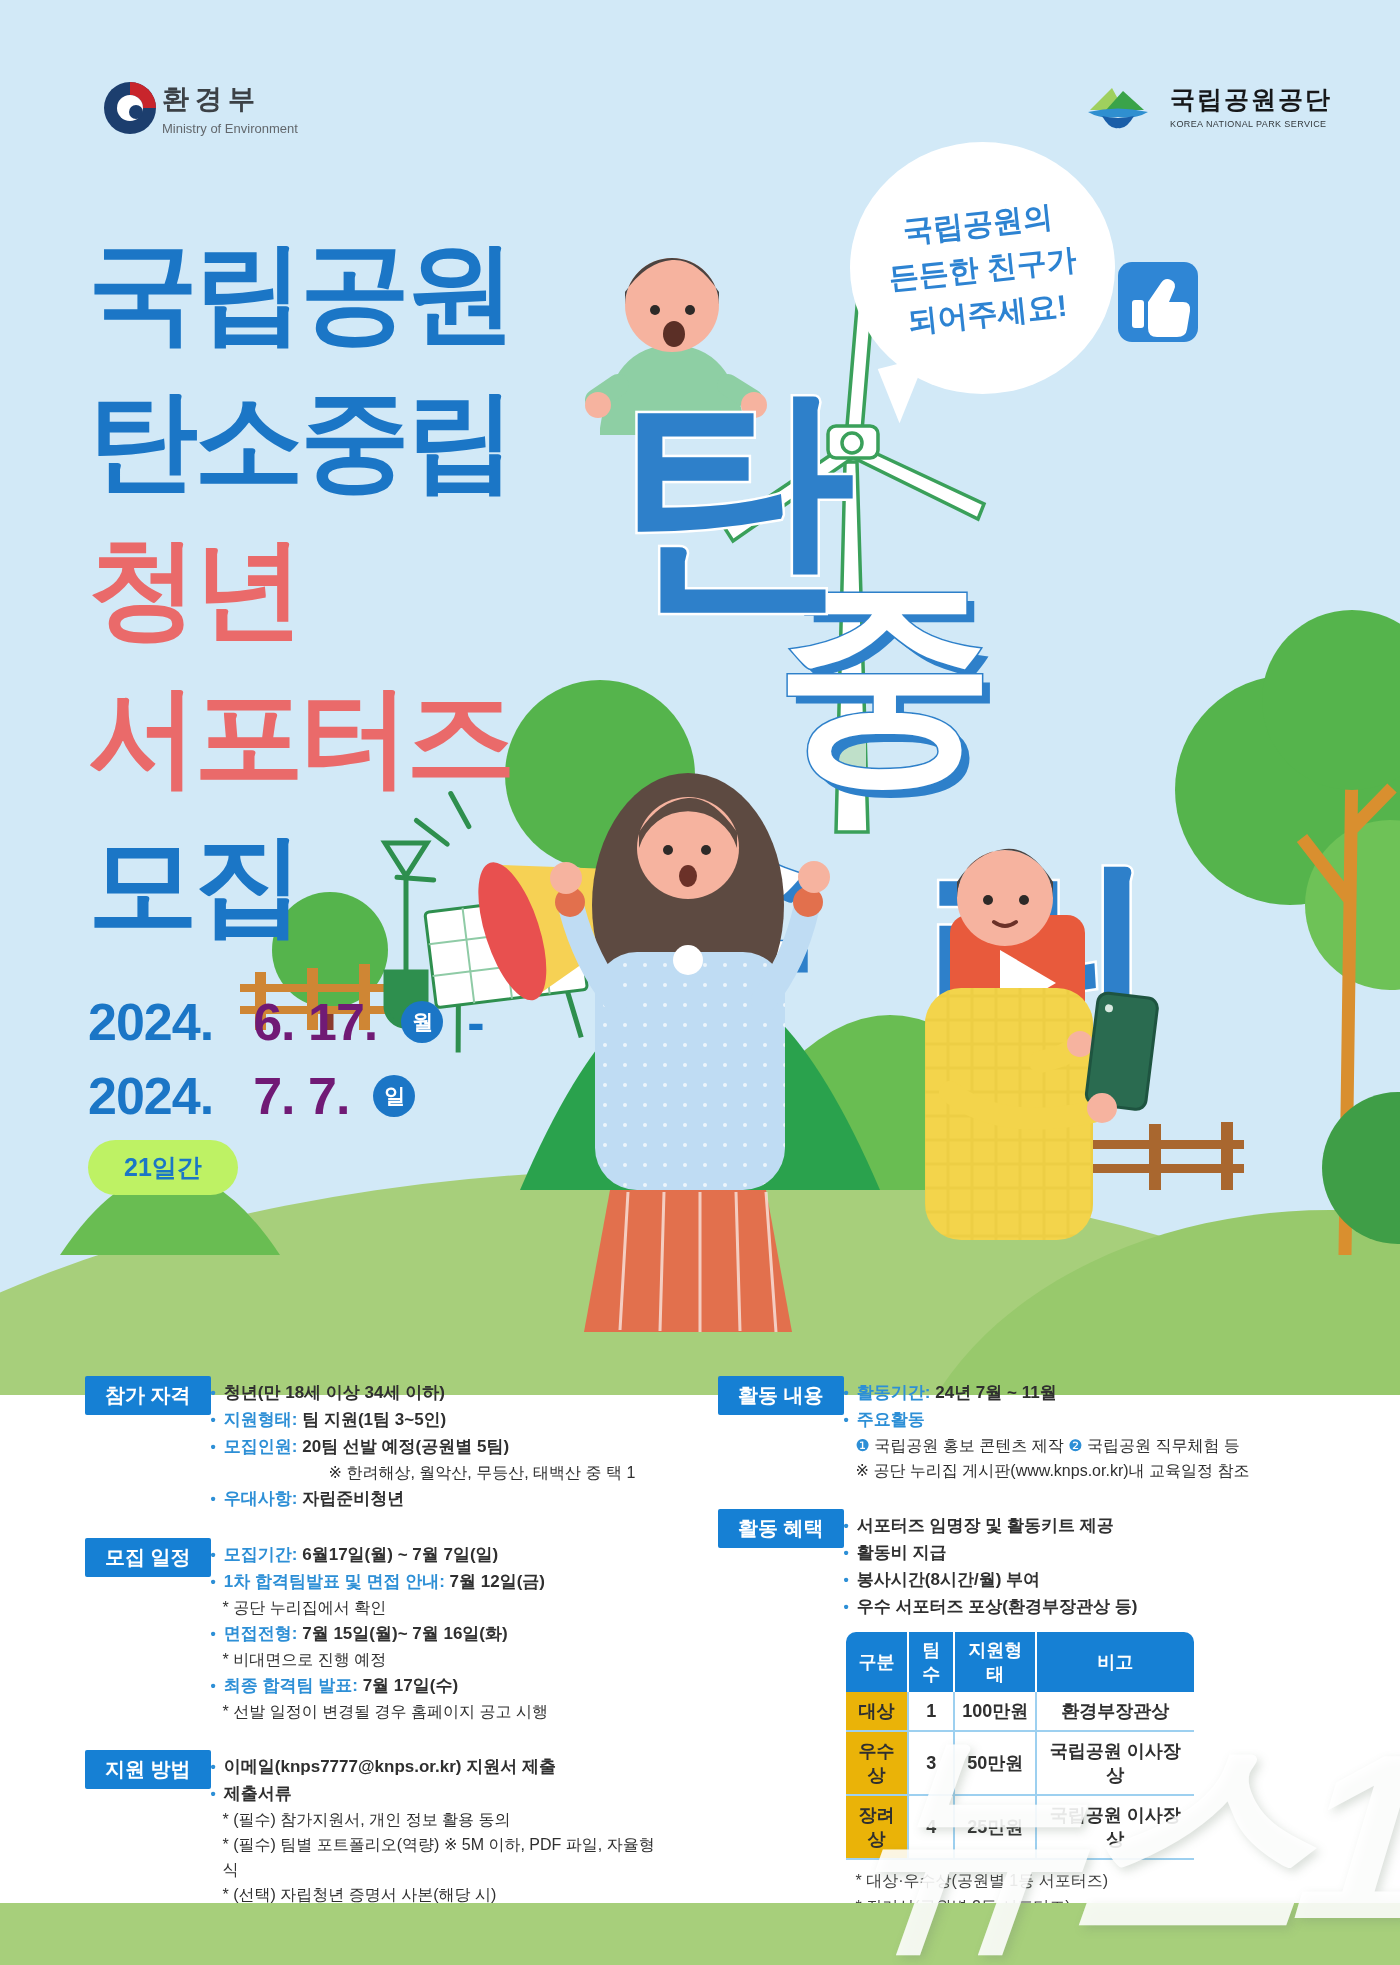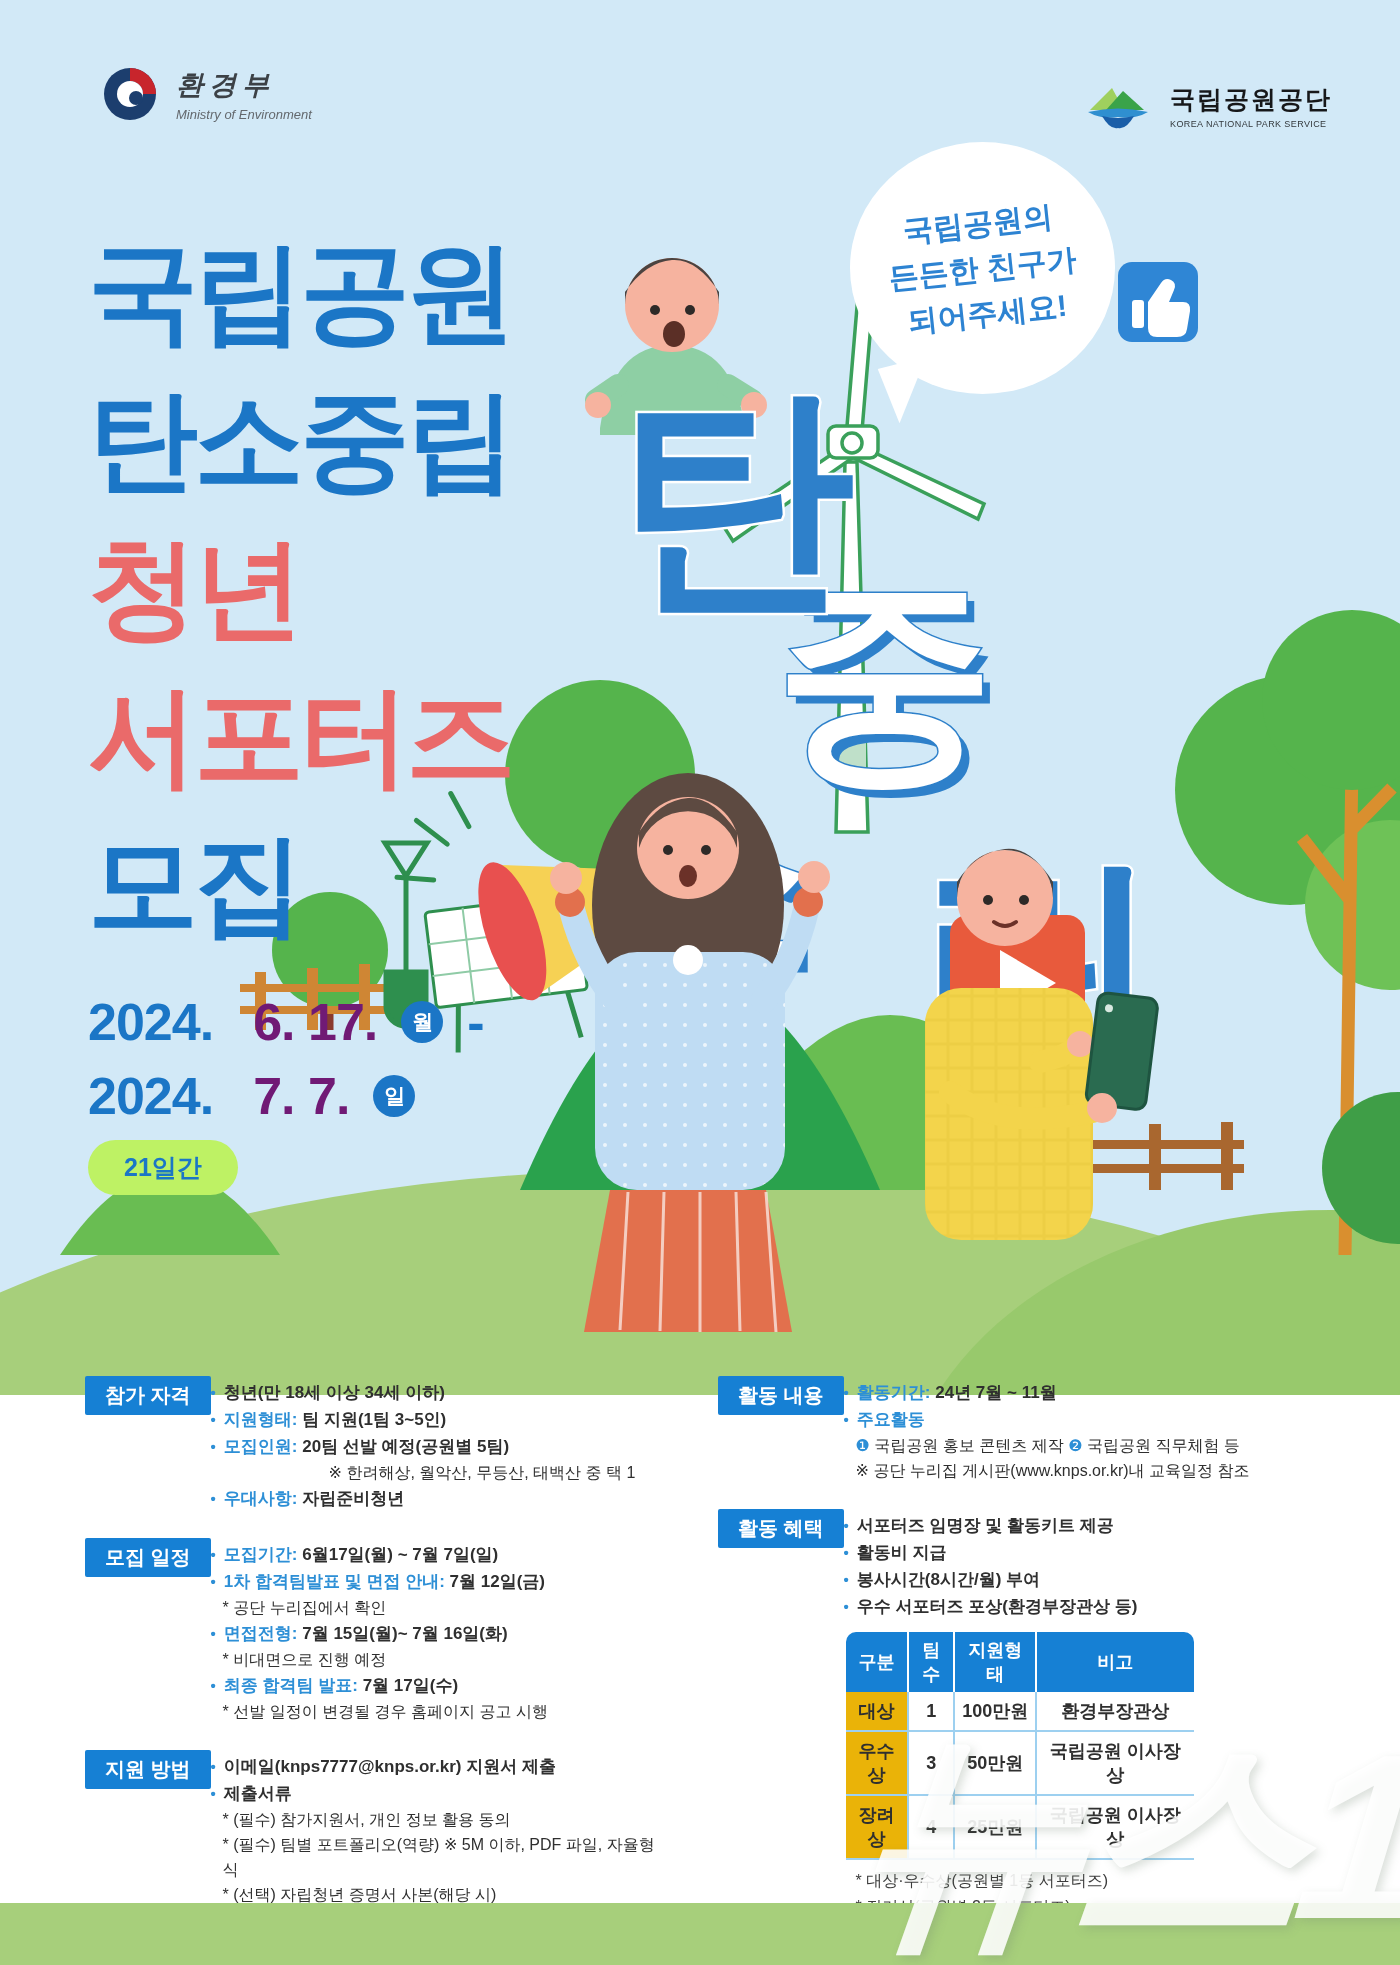--- a/index.html
+++ b/index.html
@@ -7,21 +7,21 @@
     width:1400px;height:1965px;position:relative;overflow:hidden;
     background:#ffffff;
     font-family:"Liberation Sans","DejaVu Sans",sans-serif;
   }
   .hero{position:absolute;left:0;top:0;width:1400px;height:1395px;background:#d2e9f7;overflow:hidden;}
   .illu{position:absolute;left:0;top:0;width:1400px;height:1395px;}
   svg text{font-family:inherit;}
 
   
   .logo{position:absolute;display:flex;align-items:center;}
-  .logo.moe{left:98px;top:62px;gap:14px;font-style:italic;}
+  .logo.moe{left:98px;top:76px;}
   .moe-txt{display:flex;flex-direction:column;gap:4px;}
   .moe-kr{font-size:27px;font-weight:700;color:#3c4146;letter-spacing:6px;}
   .moe-en{font-size:13px;color:#63686d;}
   .logo.knps{right:68px;top:80px;gap:16px;}
   .knps-txt{display:flex;flex-direction:column;gap:3px;}
   .knps-kr{font-size:25px;font-weight:700;color:#17181a;letter-spacing:2px;}
   .knps-en{font-size:9px;color:#33383c;letter-spacing:0.4px;}
 
   
   .bubble{position:absolute;left:850px;top:142px;width:265px;height:252px;}

